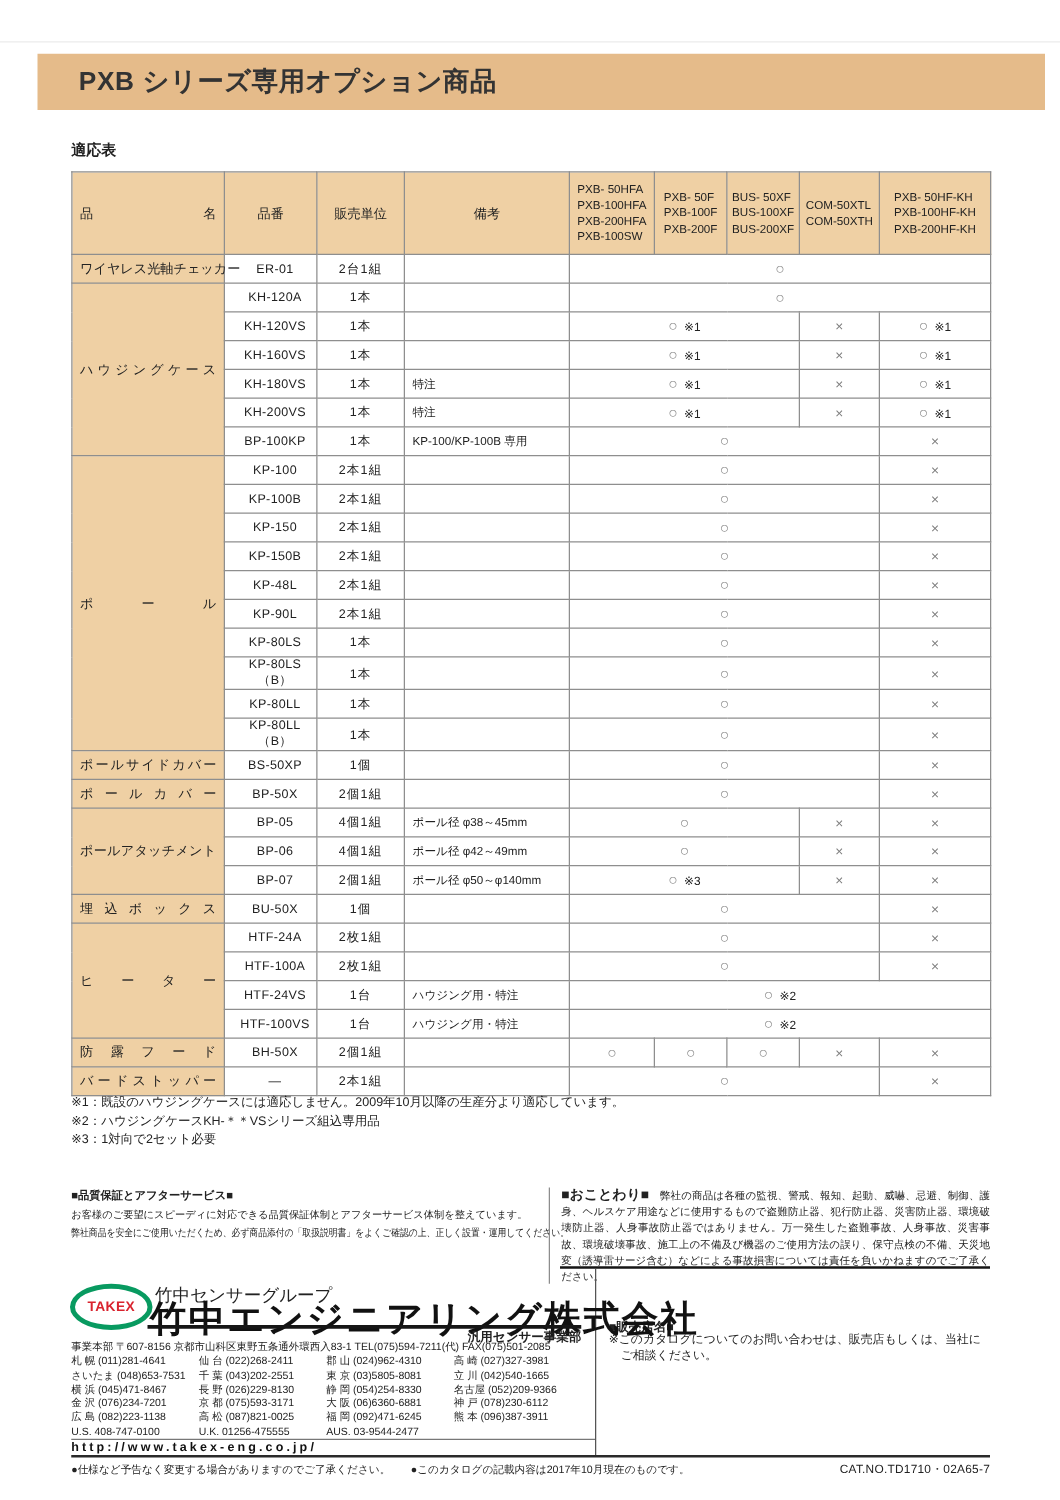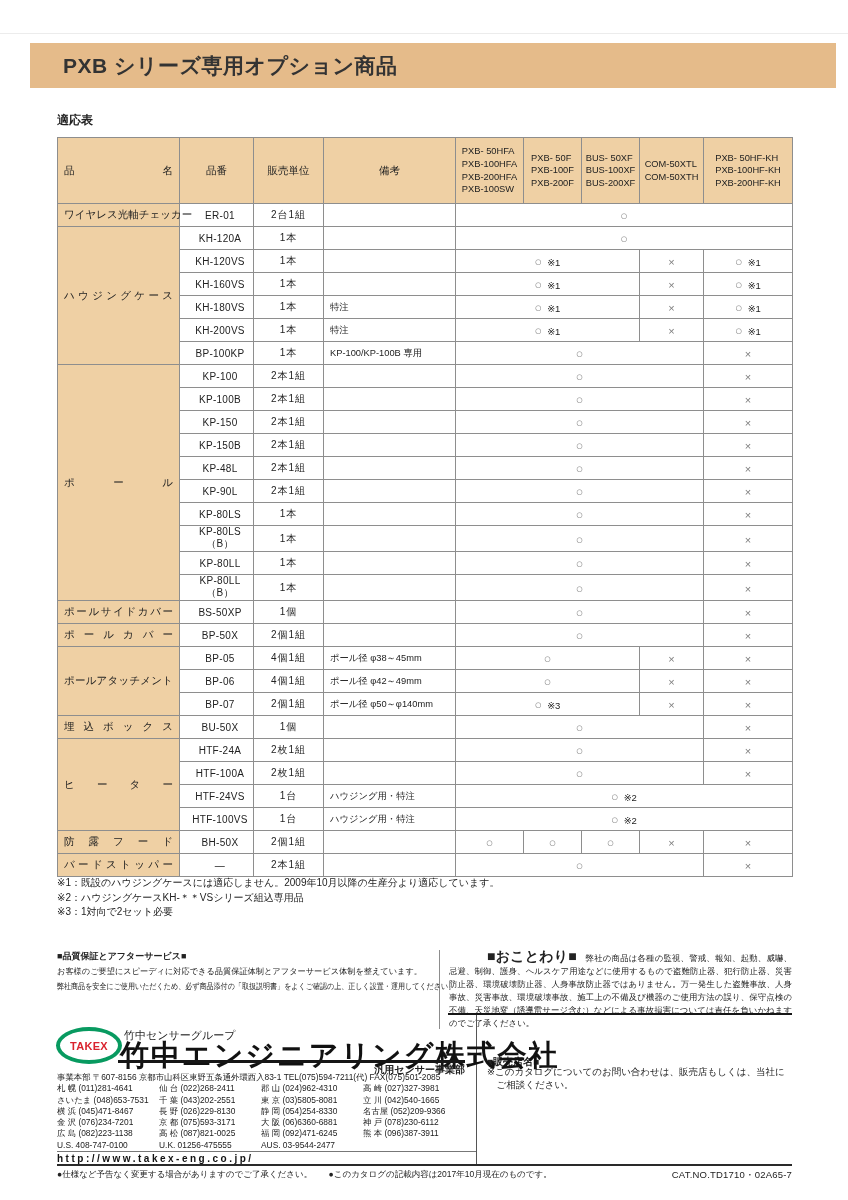--- a/index.html
+++ b/index.html
@@ -32,43 +32,43 @@
   
   .svc-band{position:absolute;top:950px;left:57px;width:735px;display:flex;}
   .svc-left{width:376px;}
   .svc-left .hd{font-size:9px;font-weight:bold;margin:0 0 3px 0;}
   .svc-left p{margin:0 0 2.5px 0;font-size:8.2px;line-height:12.5px;}
   .svc-left p .b{font-weight:bold;font-size:9px;}
   .squeeze{transform:scaleX(.86);transform-origin:0 50%;white-space:nowrap;width:118%;}
   .svc-div{border-left:1px solid #8d8d8d;margin:0 9px 0 6px;}
   .svc-right{flex:1;}
   .svc-right p{margin:0;font-size:8.4px;line-height:12.9px;text-align:justify;}
-  .svc-right .b{font-weight:bold;font-size:14px;margin-left:38px;}
+  .svc-right .b{font-weight:bold;font-size:11px;}
   
   .rule-right{position:absolute;top:1013px;left:448px;width:344px;height:2px;background:#161616;}
   .dealer-vline{position:absolute;top:1015px;left:476px;width:1px;height:149px;background:#555;}
   .dealer-note{position:absolute;top:1034px;left:487px;width:305px;font-size:9.5px;line-height:13px;margin-top:31px;}
   .dealer-note .l2{padding-left:1em;}
   .dealer-label{position:absolute;top:1055px;left:487px;font-size:10px;font-weight:bold;}
   
   .logo{position:absolute;top:1027px;left:56px;width:58px;height:29px;border:4px solid #089a60;
         border-radius:50%;background:#fff;display:flex;align-items:center;justify-content:center;}
   .logo .tx{color:#d9232e;font-weight:bold;font-size:11px;letter-spacing:.3px;}
-  .cgroup{position:absolute;top:1028px;left:124px;font-size:11px;color:#222;}
+  .cgroup{position:absolute;top:1028px;left:124px;font-size:14px;color:#222;}
   .cname{position:absolute;top:1036px;left:120px;font-size:29px;font-weight:bold;letter-spacing:2px;color:#111;white-space:nowrap;}
   .cunderline{position:absolute;top:1060px;left:118px;width:347px;height:2.5px;background:#161616;}
   .cdivision{position:absolute;top:1063px;left:118px;width:347px;text-align:right;font-size:10px;font-weight:bold;}
   .addr{position:absolute;top:1072px;left:57px;width:419px;font-size:8.4px;line-height:11.3px;color:#222;}
   .addr .hq{white-space:nowrap;}
   .addr .row{display:flex;}
   .addr .row span{width:102px;white-space:nowrap;}
   .rule-url-top{position:absolute;top:1151px;left:57px;width:419px;height:1px;background:#777;}
   .url{position:absolute;top:1153px;left:57px;font-size:10px;font-weight:bold;letter-spacing:2.5px;color:#111;}
   .rule-bottom{position:absolute;top:1164px;left:57px;width:735px;height:2px;background:#2a2a2a;}
-  .final-line{position:absolute;top:1169px;left:57px;width:735px;display:flex;justify-content:space-between;font-size:8.5px;color:#222;}
+  .final-line{position:absolute;top:1169px;left:57px;width:735px;display:flex;justify-content:space-between;font-size:8.5px;color:#222;align-items:center;}
   .final-line .grp span{margin-right:14px;}
   .catno{font-size:9.5px;letter-spacing:.2px;}
 </style>
 </head>
 <body>
 
 <div class="page">
   <div class="scan-line"></div>
 
   <div class="title-band">

